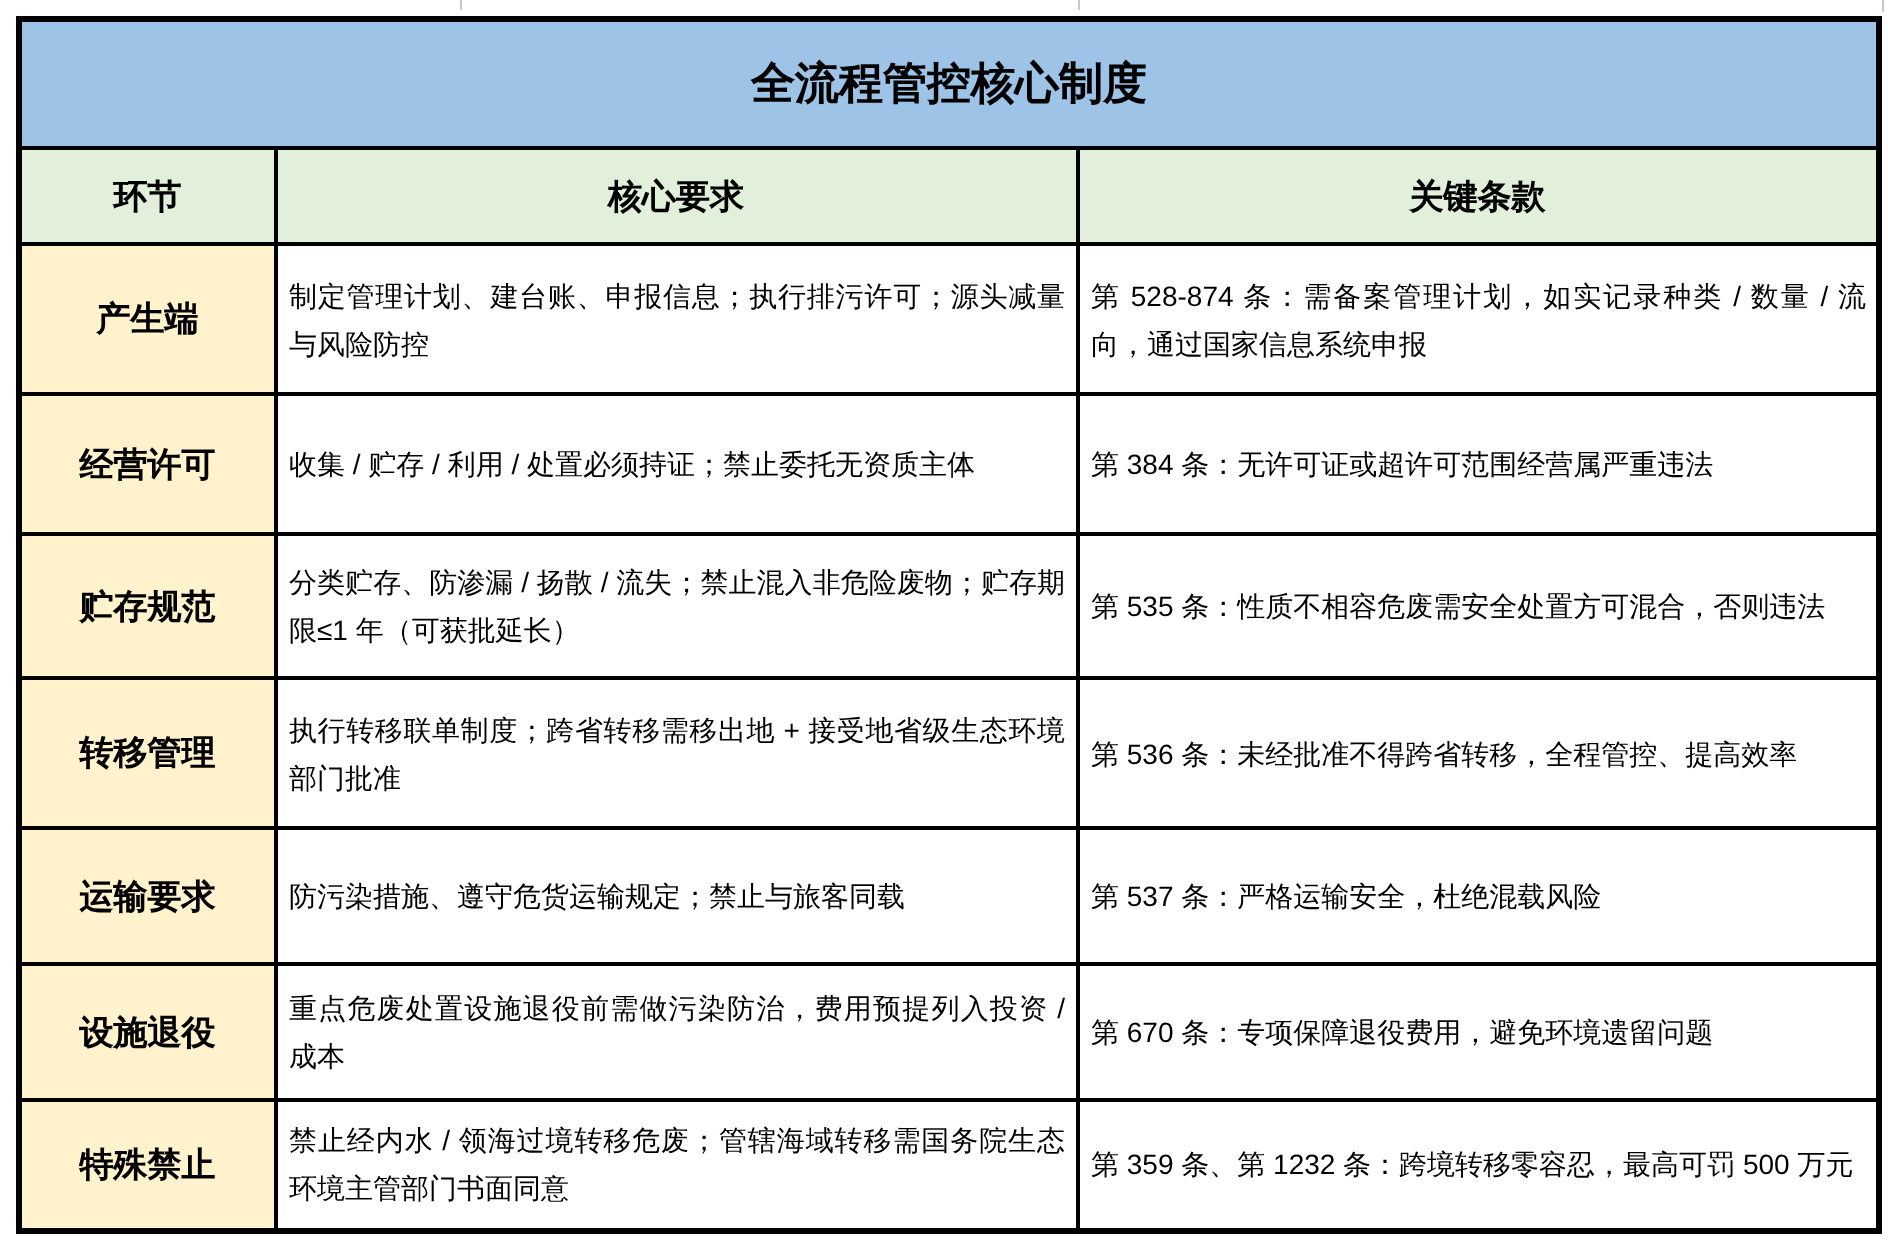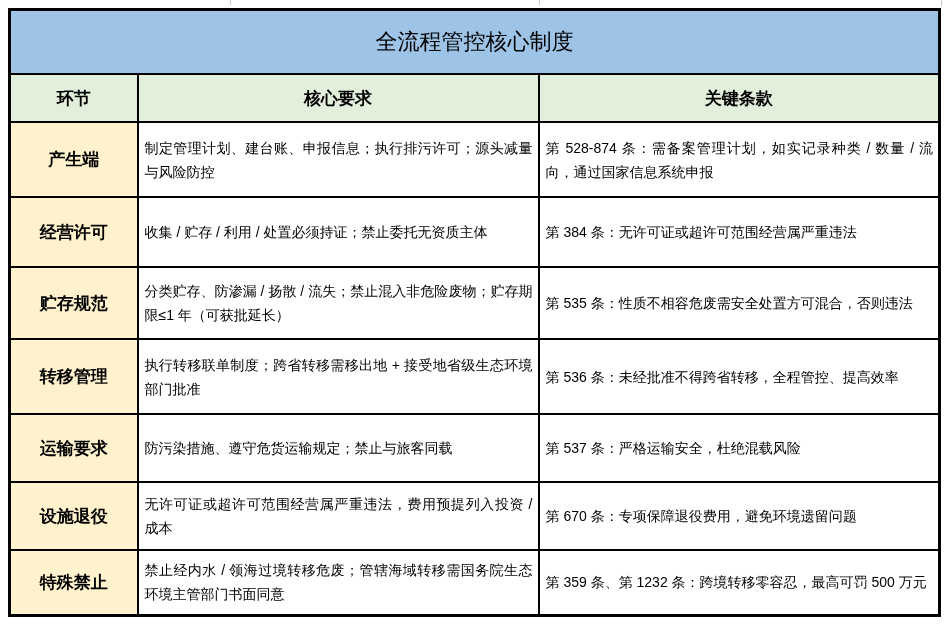--- a/index.html
+++ b/index.html
@@ -33,21 +33,21 @@
   table.core-table th,
   table.core-table td {
     border: 2px solid #000000;
     vertical-align: middle;
     color: #000000;
     overflow: hidden;
   }
   .title-cell {
     background: #9DC3E6;
     font-size: 22px;
-    font-weight: normal;
+    font-weight: bold;
     text-align: center;
     height: 60px;
   }
   .col-header {
     background: #E2EFDA;
     font-size: 17px;
     font-weight: bold;
     text-align: center;
     height: 44px;
   }
@@ -112,21 +112,21 @@
         <td class="req-cell">执行转移联单制度；跨省转移需移出地 + 接受地省级生态环境部门批准</td>
         <td class="clause-cell">第 536 条：未经批准不得跨省转移，全程管控、提高效率</td>
       </tr>
       <tr style="height:68px;">
         <th class="stage-cell">运输要求</th>
         <td class="req-cell">防污染措施、遵守危货运输规定；禁止与旅客同载</td>
         <td class="clause-cell">第 537 条：严格运输安全，杜绝混载风险</td>
       </tr>
       <tr style="height:68px;">
         <th class="stage-cell">设施退役</th>
-        <td class="req-cell">无许可证或超许可范围经营属严重违法，费用预提列入投资 / 成本</td>
+        <td class="req-cell">重点危废处置设施退役前需做污染防治，费用预提列入投资 / 成本</td>
         <td class="clause-cell">第 670 条：专项保障退役费用，避免环境遗留问题</td>
       </tr>
       <tr style="height:65px;">
         <th class="stage-cell">特殊禁止</th>
         <td class="req-cell">禁止经内水 / 领海过境转移危废；管辖海域转移需国务院生态环境主管部门书面同意</td>
         <td class="clause-cell">第 359 条、第 1232 条：跨境转移零容忍，最高可罚 500 万元</td>
       </tr>
     </tbody>
   </table>
 </div>

